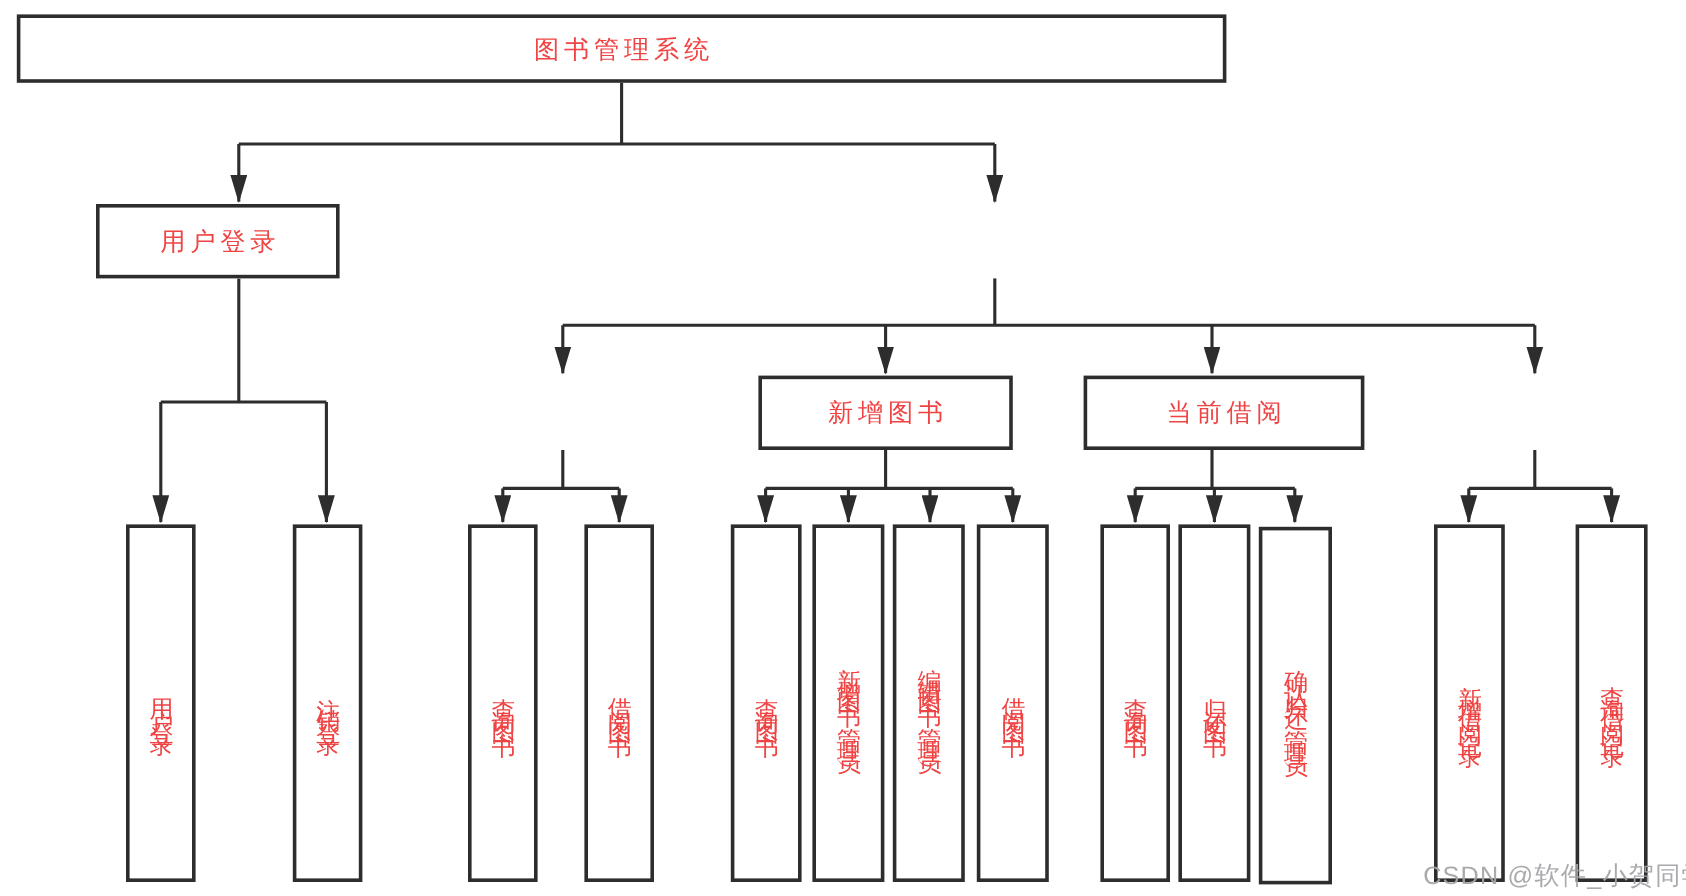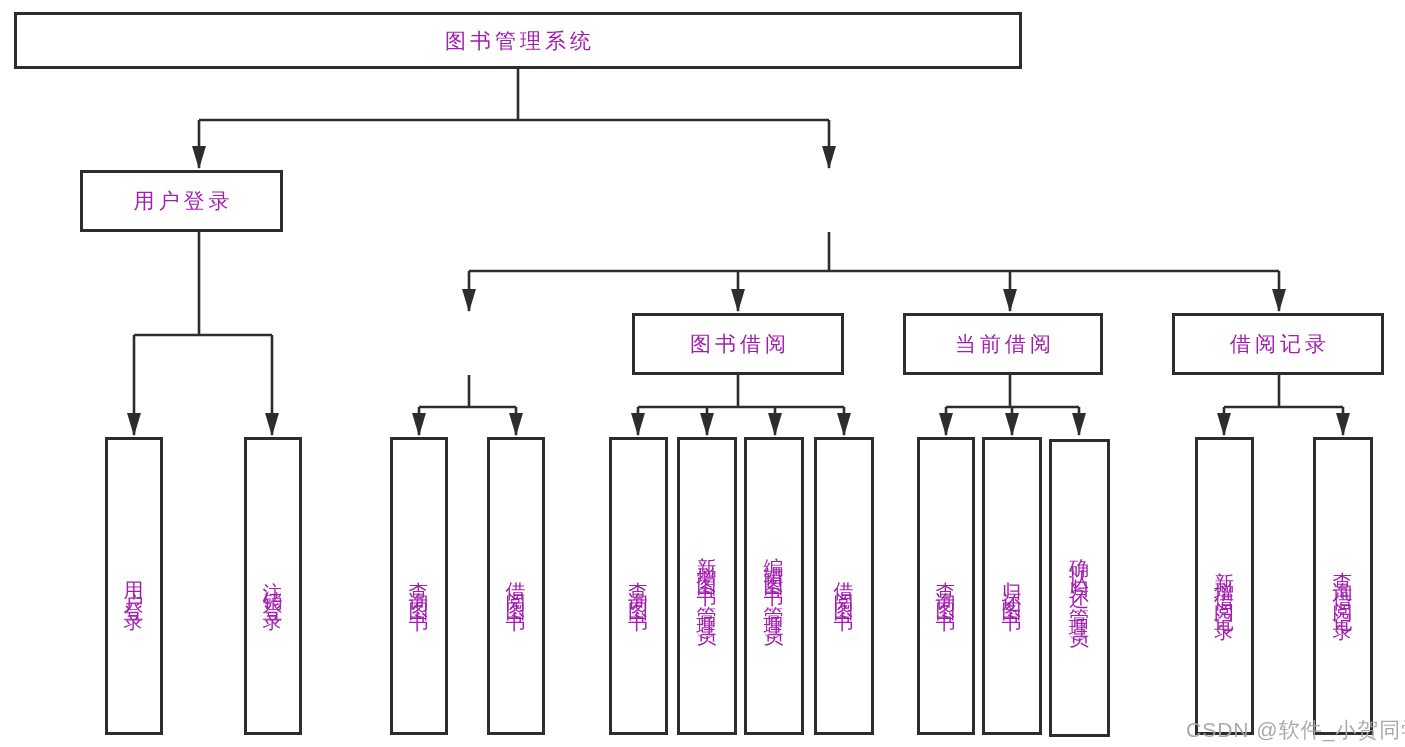--- a/index.html
+++ b/index.html
@@ -22,21 +22,21 @@
     z-index: 0;
   }
   .node {
     position: absolute;
     box-sizing: border-box;
     border: 3px solid #2d2d2d;
     background: #ffffff;
     display: flex;
     align-items: center;
     justify-content: center;
-    color: #a21caf;
+    color: #ef4444;
     z-index: 1;
   }
   .hbox span {
     font-size: 21px;
     letter-spacing: 4px;
     text-indent: 4px;
     white-space: nowrap;
   }
   .vbox span {
     writing-mode: vertical-rl;
@@ -114,27 +114,24 @@
 
   <div class="node hbox" style="left:14px;top:12px;width:1008px;height:57px">
     <span>图书管理系统</span>
   </div>
 
   <div class="node hbox" style="left:80px;top:170px;width:203px;height:62px">
     <span>用户登录</span>
   </div>
 
   <div class="node hbox" style="left:632px;top:313px;width:212px;height:62px">
-    <span>图书借阅</span>
+    <span>新增图书</span>
   </div>
-  <div class="node hbox" style="left:903px;top:313px;width:200px;height:62px">
+  <div class="node hbox" style="left:903px;top:313px;width:234px;height:62px">
     <span>当前借阅</span>
-  </div>
-  <div class="node hbox" style="left:1172px;top:313px;width:212px;height:62px">
-    <span>借阅记录</span>
   </div>
 
   <div class="node vbox" style="left:105px;top:437px;width:58px;height:298px">
     <span>用户登录</span>
   </div>
   <div class="node vbox" style="left:244px;top:437px;width:58px;height:298px">
     <span>注销登录</span>
   </div>
 
   <div class="node vbox" style="left:390px;top:437px;width:58px;height:298px">

